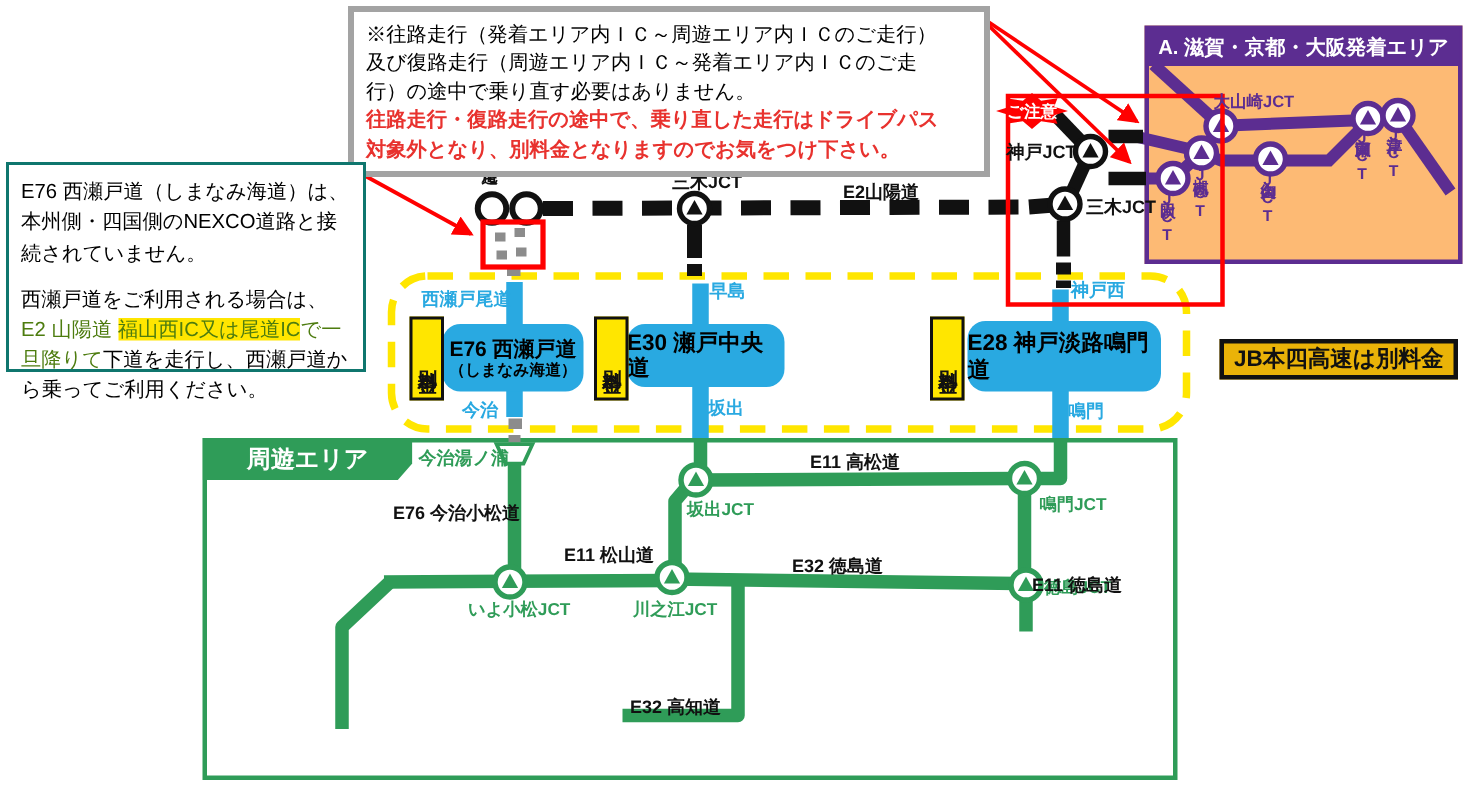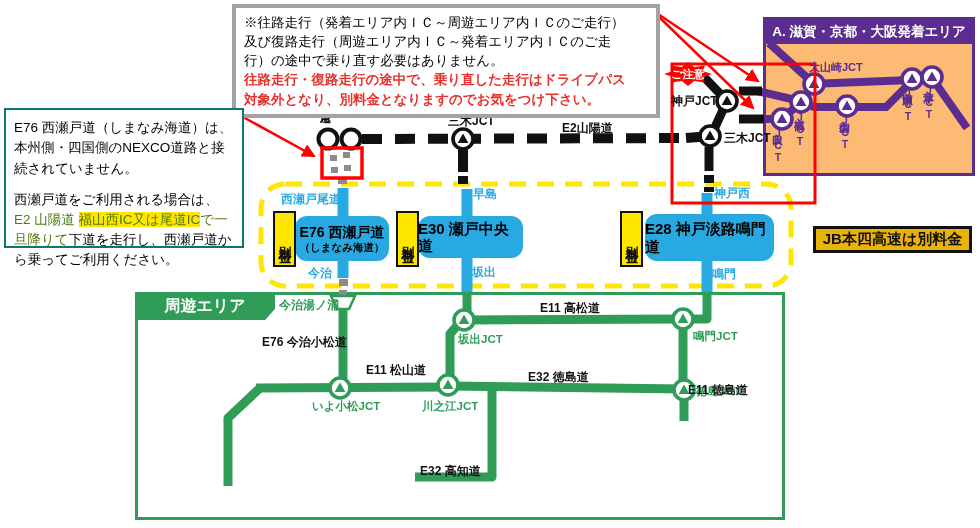--- a/index.html
+++ b/index.html
@@ -209,19 +209,19 @@
   <div class="lbl cy" style="left:712px;top:266px;">鳴門</div>
 
   <div class="lbl gr" style="left:279px;top:297px;font-size:12px;">今治湯ノ浦</div>
   <div class="lbl gr" style="left:458px;top:332px;">坂出JCT</div>
   <div class="lbl gr" style="left:312px;top:399px;">いよ小松JCT</div>
   <div class="lbl gr" style="left:422px;top:399px;">川之江JCT</div>
   <div class="lbl gr" style="left:693px;top:329px;">鳴門JCT</div>
   <div class="lbl gr" style="left:696px;top:384px;">徳島JCT</div>
 
   <div class="lbl bk" style="left:262px;top:334px;">E76 今治小松道</div>
-  <div class="lbl bk" style="left:366px;top:362px;">E11 松山道</div>
+  <div class="lbl bk" style="left:376px;top:362px;">E11 松山道</div>
   <div class="lbl bk" style="left:540px;top:300px;">E11 高松道</div>
   <div class="lbl bk" style="left:528px;top:369px;">E32 徳島道</div>
   <div class="lbl bk" style="left:688px;top:354px;margin-top:28px;">E11 徳島道</div>
   <div class="lbl bk" style="left:420px;top:463px;">E32 高知道</div>
 
 </div>
 
 </body></html>

